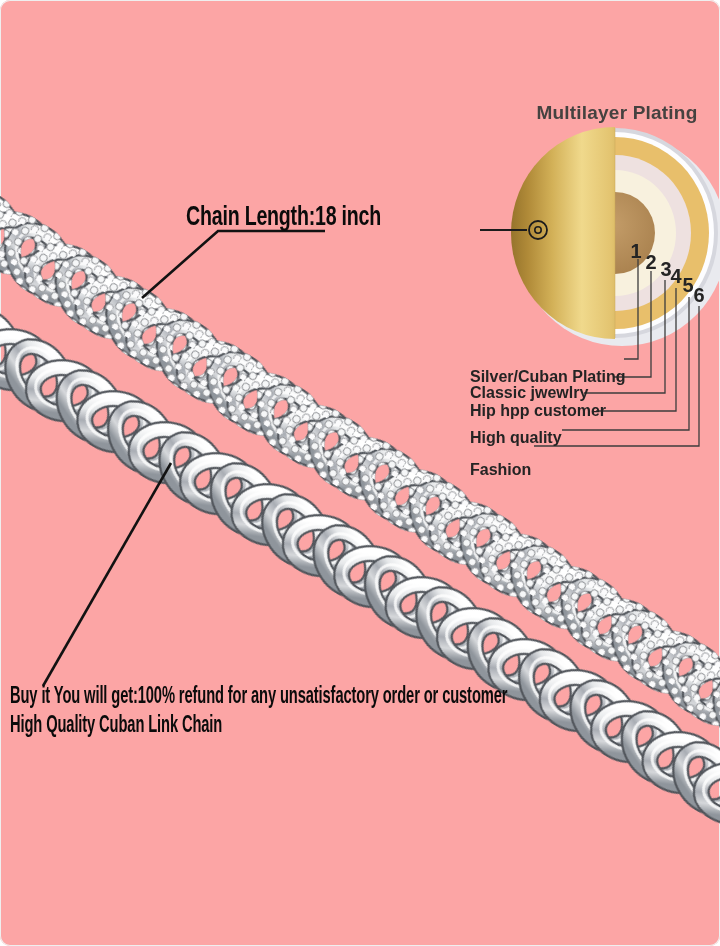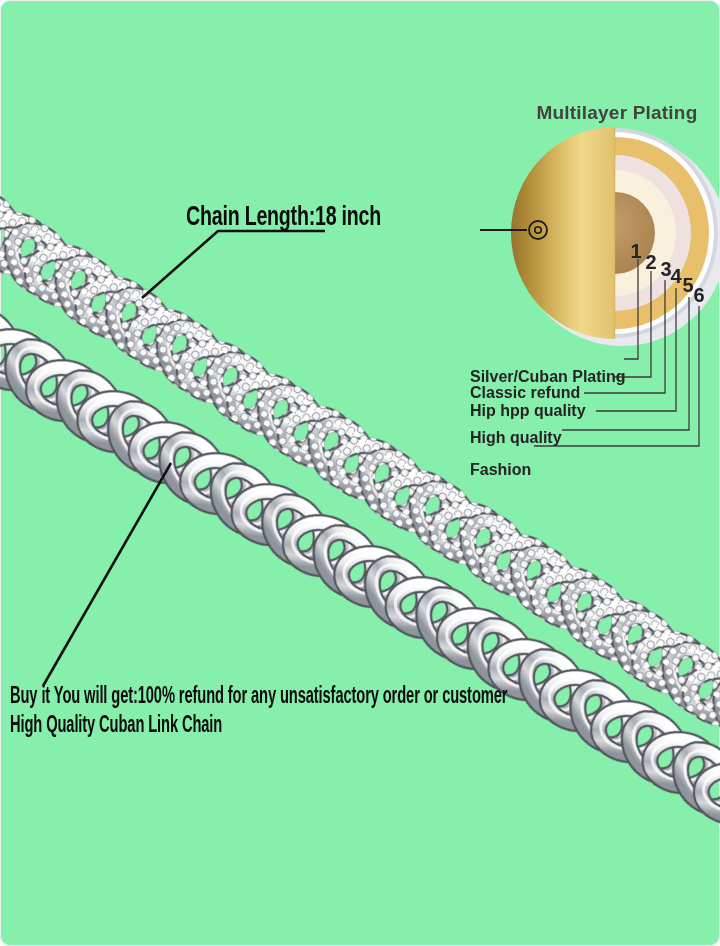--- a/index.html
+++ b/index.html
@@ -1,17 +1,17 @@
 <!DOCTYPE html>
 <html><head>
 <meta charset="utf-8">
 <style>
   html,body{margin:0;padding:0;background:#fff;}
   .canvas{
-    position:relative;width:720px;height:946px;background:#86efac;overflow:hidden;
+    position:relative;width:720px;height:946px;background:#fca5a5;overflow:hidden;
     font-family:"Liberation Sans", sans-serif;border-radius:10px;
     box-shadow: inset 0 0 0 1px #efefef;
   }
   .scene{position:absolute;left:0;top:0;width:720px;height:946px;}
   .txt{position:absolute;white-space:nowrap;color:#1c1c1c;}
   .t-plating{left:527px;top:102px;width:180px;text-align:center;
     font-size:19px;font-weight:700;color:#454240;letter-spacing:.2px;}
   .t-chainlen{left:186px;top:200px;font-size:28px;font-weight:800;color:#0b0b0b;
     transform:scaleX(.70);transform-origin:left top;letter-spacing:-.3px;}
   .lnum{position:absolute;transform:translate(-50%,-50%);font-size:20px;font-weight:600;color:#242424;}
@@ -144,21 +144,21 @@
   <div class="txt t-chainlen">Chain Length:18 inch</div>
 
   <span class="lnum" style="left:636px;top:251px">1</span>
   <span class="lnum" style="left:651px;top:262px">2</span>
   <span class="lnum" style="left:666px;top:269px">3</span>
   <span class="lnum" style="left:676px;top:276px">4</span>
   <span class="lnum" style="left:688px;top:285px">5</span>
   <span class="lnum" style="left:699px;top:295px">6</span>
 
   <div class="llab" style="top:367px">Silver/Cuban Plating</div>
-  <div class="llab" style="top:383px">Classic refund</div>
-  <div class="llab" style="top:401px">Hip hpp quality</div>
+  <div class="llab" style="top:383px">Classic jwewlry</div>
+  <div class="llab" style="top:401px">Hip hpp customer</div>
   <div class="llab" style="top:428px">High quality</div>
   <div class="llab" style="top:460px">Fashion</div>
 
   <div class="txt t-bottom" style="left:10px;top:682px">Buy it You will get:100% refund for any unsatisfactory order or customer</div>
   <div class="txt t-bottom" style="left:10px;top:711px">High Quality Cuban Link Chain</div>
 
 </div>
 
 </body></html>

